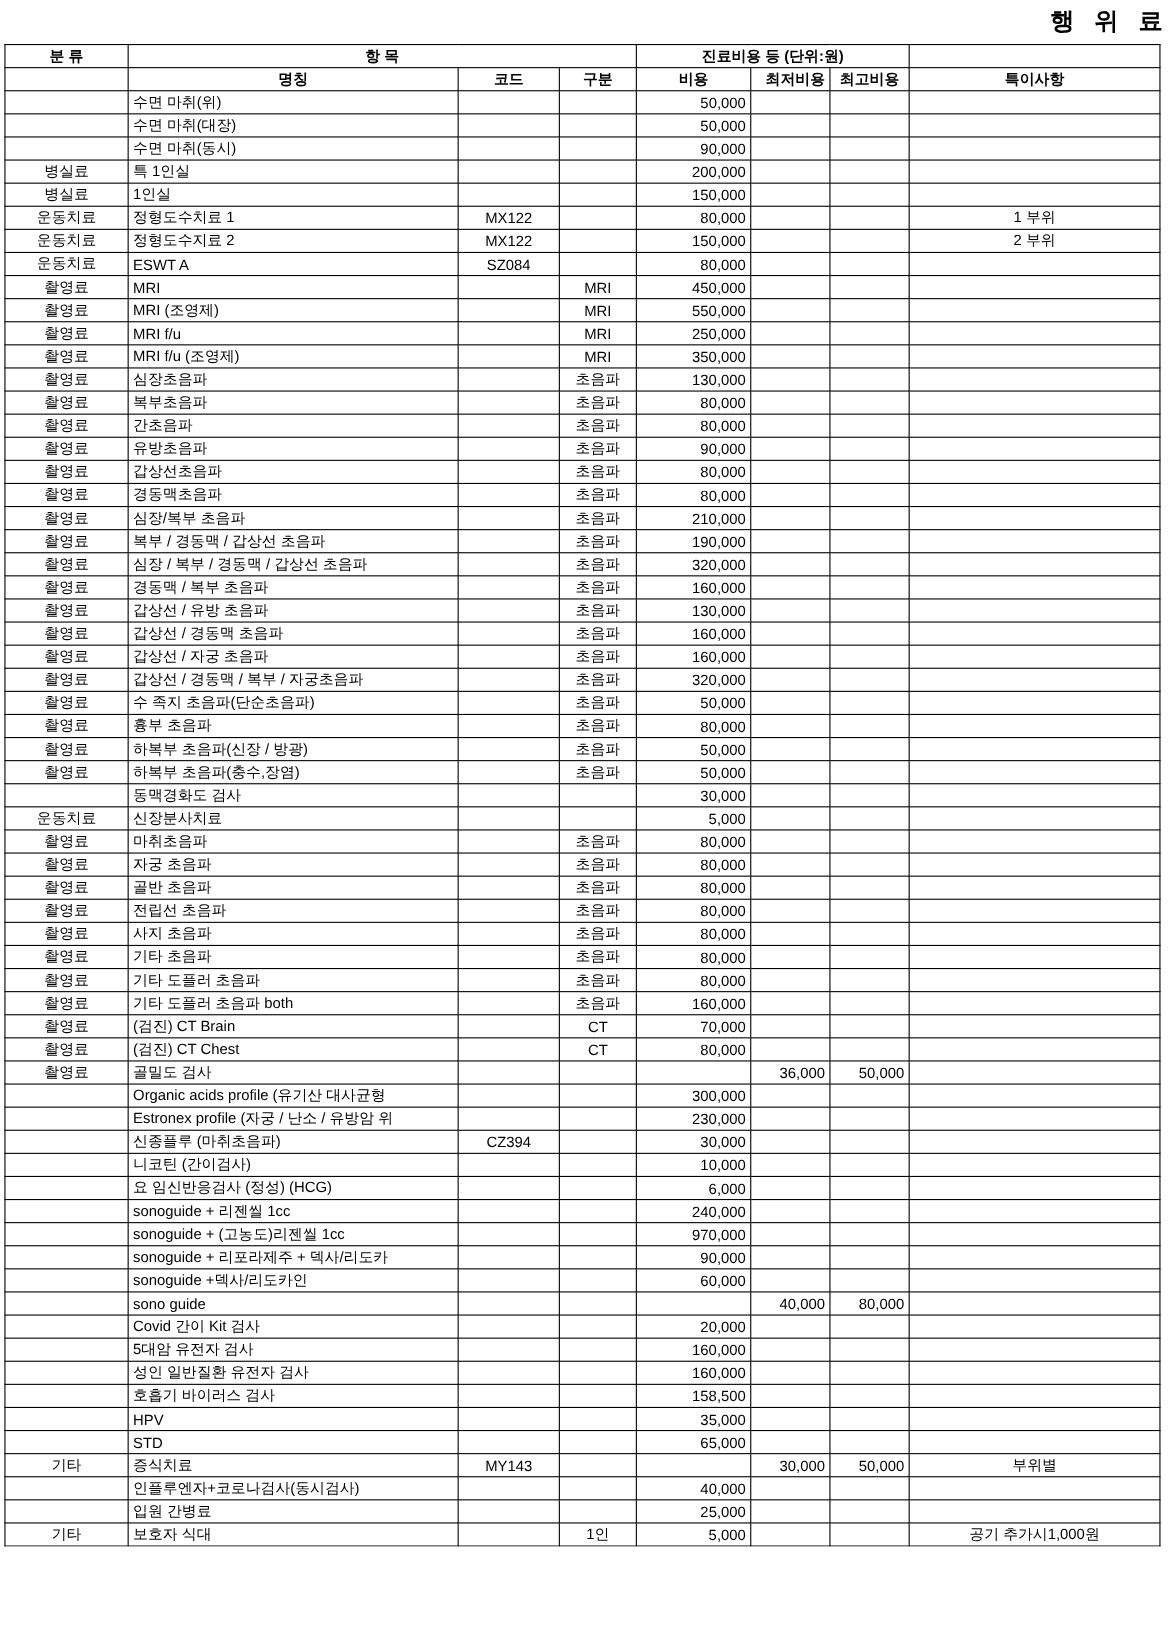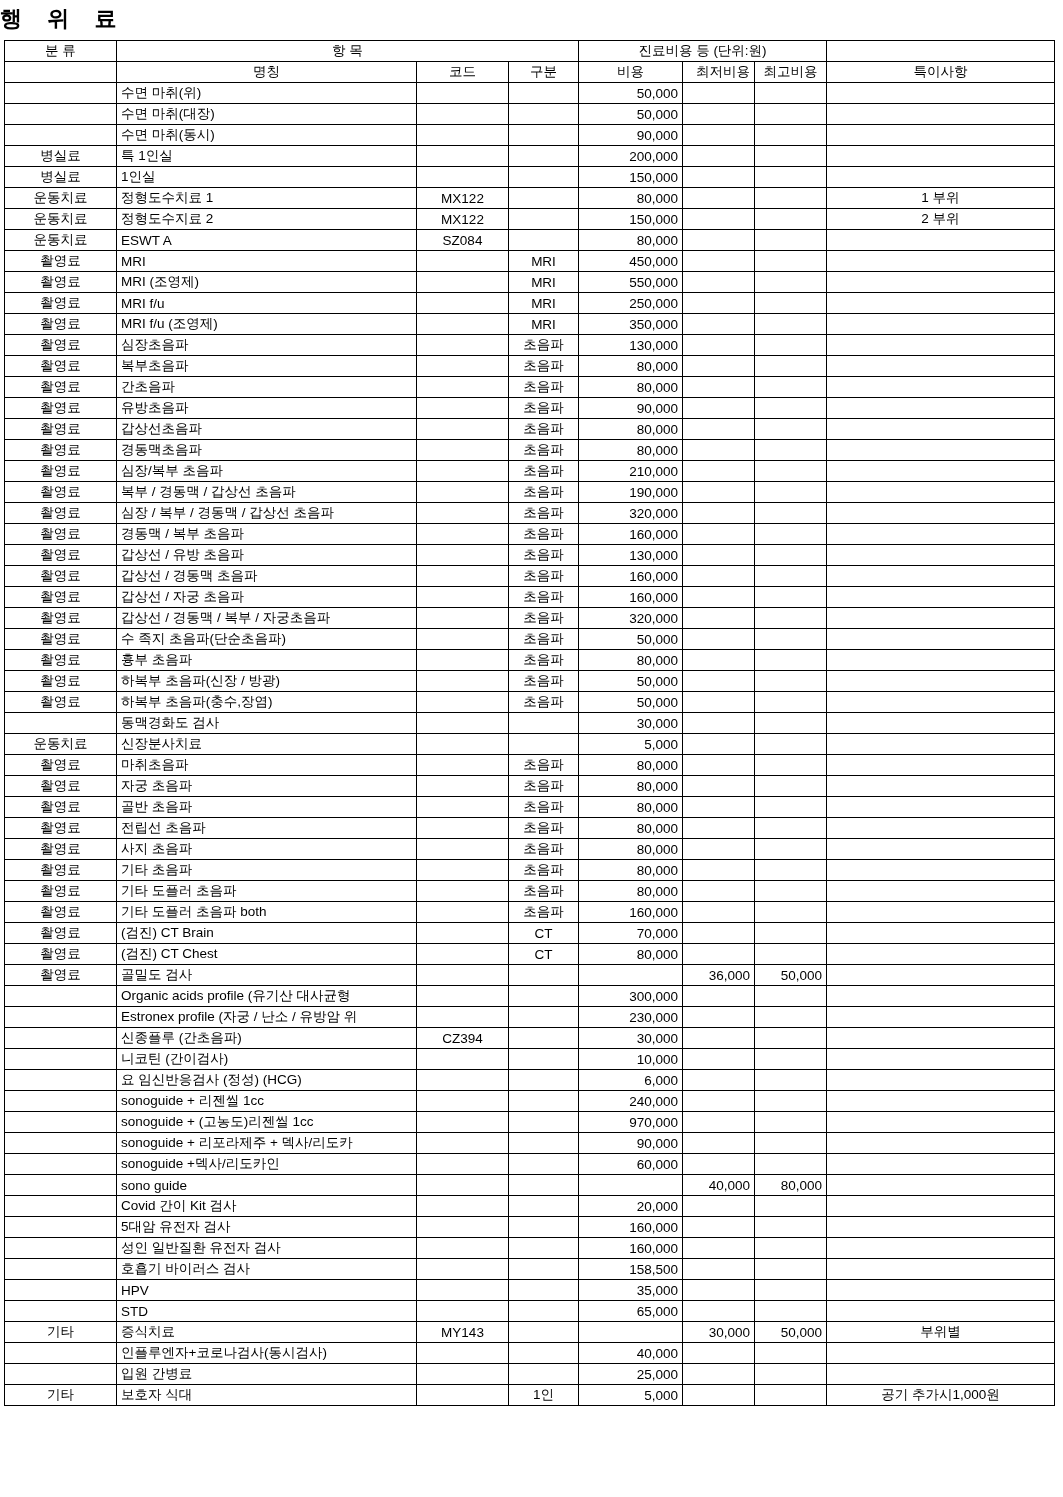--- a/index.html
+++ b/index.html
@@ -11,26 +11,25 @@
     width: 1063px;
     font-family: "Liberation Sans", sans-serif;
     color: #000000;
   }
   .page {
     width: 1063px;
     box-sizing: border-box;
     padding: 0;
   }
   .doc-title {
-    text-align: left;
+    text-align: right;
     font-size: 22px;
     font-weight: bold;
     letter-spacing: 6px;
     padding: 4px 0 6px 0;
-    font-family: Liberation Mono, monospace;
   }
   table.fee-table {
     border-collapse: collapse;
     width: 1050px;
     margin: 0 4px;
     table-layout: fixed;
   }
   table.fee-table td, table.fee-table th {
     border: 1px solid #000000;
     font-size: 13.5px;
@@ -42,21 +41,21 @@
   }
   .c-cat   { width: 112px; text-align: center; }
   .c-name  { width: 300px; text-align: left; }
   .c-code  { width: 92px;  text-align: center; }
   .c-div   { width: 70px;  text-align: center; }
   .c-cost  { width: 104px; text-align: right; padding-right: 6px; }
   .c-min   { width: 72px;  text-align: right; padding-right: 6px; }
   .c-max   { width: 72px;  text-align: right; padding-right: 6px; }
   .c-note  { width: 228px; text-align: center; }
   .hdr-top td, .hdr-sub td {
-    font-weight: normal;
+    font-weight: bold;
     text-align: center;
     margin-top: 43px;
   }
 </style>
 </head>
 <body>
 
 <div class="page">
 
   <div class="doc-title">행 위 료</div>
@@ -534,21 +533,21 @@
           <td class="c-name">Estronex profile (자궁 / 난소 / 유방암 위</td>
           <td class="c-code"></td>
           <td class="c-div"></td>
           <td class="c-cost">230,000</td>
           <td class="c-min"></td>
           <td class="c-max"></td>
           <td class="c-note"></td>
         </tr>
         <tr>
           <td class="c-cat"></td>
-          <td class="c-name">신종플루 (간초음파)</td>
+          <td class="c-name">신종플루 (마취초음파)</td>
           <td class="c-code">CZ394</td>
           <td class="c-div"></td>
           <td class="c-cost">30,000</td>
           <td class="c-min"></td>
           <td class="c-max"></td>
           <td class="c-note"></td>
         </tr>
         <tr>
           <td class="c-cat"></td>
           <td class="c-name">니코틴 (간이검사)</td>

